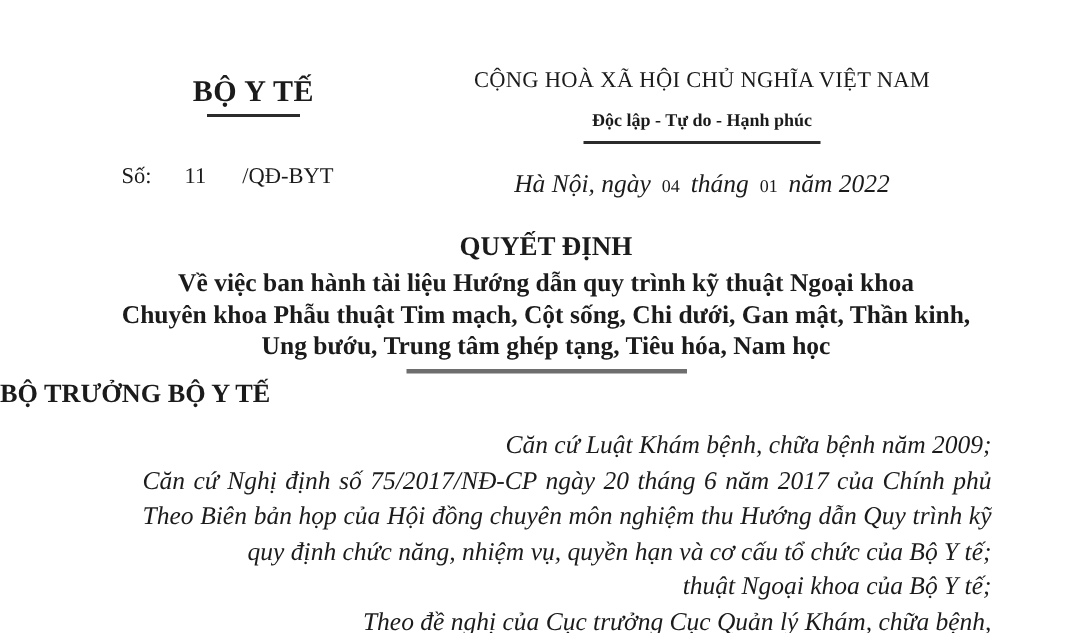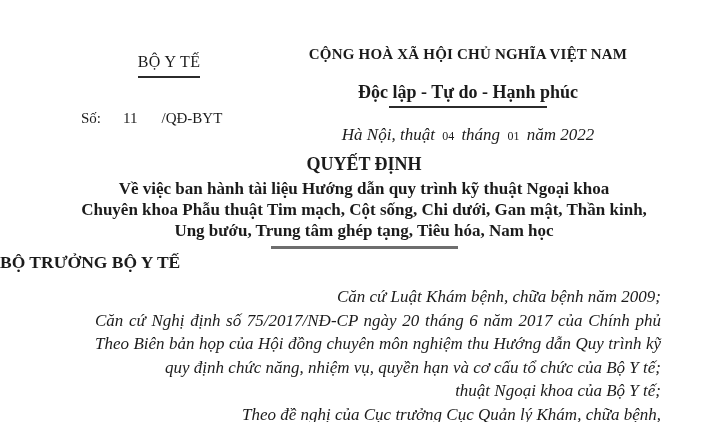--- a/index.html
+++ b/index.html
@@ -15,22 +15,22 @@
   }
 
   
   .hdr-left {
     position: absolute;
     left: 59px; top: 51px;
     width: 220px;
     text-align: center;
   }
   .org-name {
-    font-weight: normal;
-    font-size: 16px;
+    font-weight: bold;
+    font-size: 20px;
     line-height: 21px;
     letter-spacing: 0.4px;
   }
   .org-underline {
     width: 62px; height: 2px;
     background: #2b2b2b;
     margin: 4px auto 0 auto;
   }
   .doc-number {
     position: absolute;
@@ -43,31 +43,31 @@
   .doc-number .suffix { margin-left: 24px; }
 
   
   .hdr-right {
     position: absolute;
     left: 298px; top: 45px;
     width: 340px;
     text-align: center;
   }
   .country {
-    font-weight: bold;
+    font-weight: normal;
     font-size: 15px;
     line-height: 19px;
     letter-spacing: 0.2px;
     white-space: nowrap;
   }
   .motto {
     font-weight: bold;
-    font-size: 18px;
+    font-size: 12px;
     line-height: 21px;
-    margin-top: 18px;
+    margin-top: 6px;
   }
   .motto-underline {
     width: 158px; height: 2px;
     background: #2b2b2b;
     margin: 3px auto 0 auto;
   }
   .dateline {
     margin-top: 16px;
     font-style: italic;
     font-size: 17px;
@@ -139,21 +139,21 @@
 
   <div class="doc-number">
     <span>Số:</span><span class="num">11</span><span class="suffix">/QĐ-BYT</span>
   </div>
 
   <div class="hdr-right">
     <div class="country">CỘNG HOÀ XÃ HỘI CHỦ NGHĨA VIỆT NAM</div>
     <div class="motto">Độc lập - Tự do - Hạnh phúc</div>
     <div class="motto-underline"></div>
     <div class="dateline">
-      <span>Hà Nội, thuật</span>
+      <span>Hà Nội, ngày</span>
       <span class="filled">04</span>
       <span>tháng</span>
       <span class="filled">01</span>
       <span>năm 2022</span>
     </div>
   </div>
 
   <div class="title-block">
     <div class="title-heading">QUYẾT ĐỊNH</div>
     <div class="title-line">Về việc ban hành tài liệu Hướng dẫn quy trình kỹ thuật Ngoại khoa</div>

